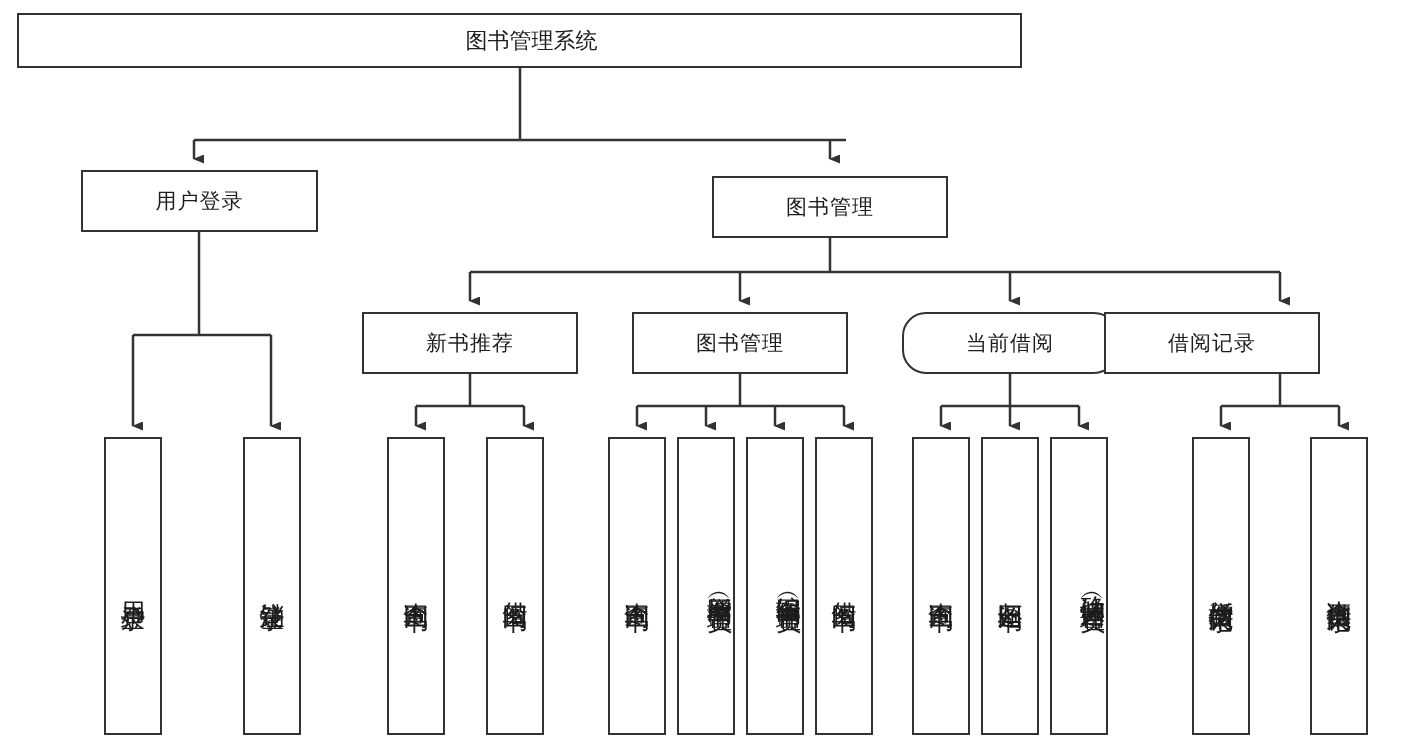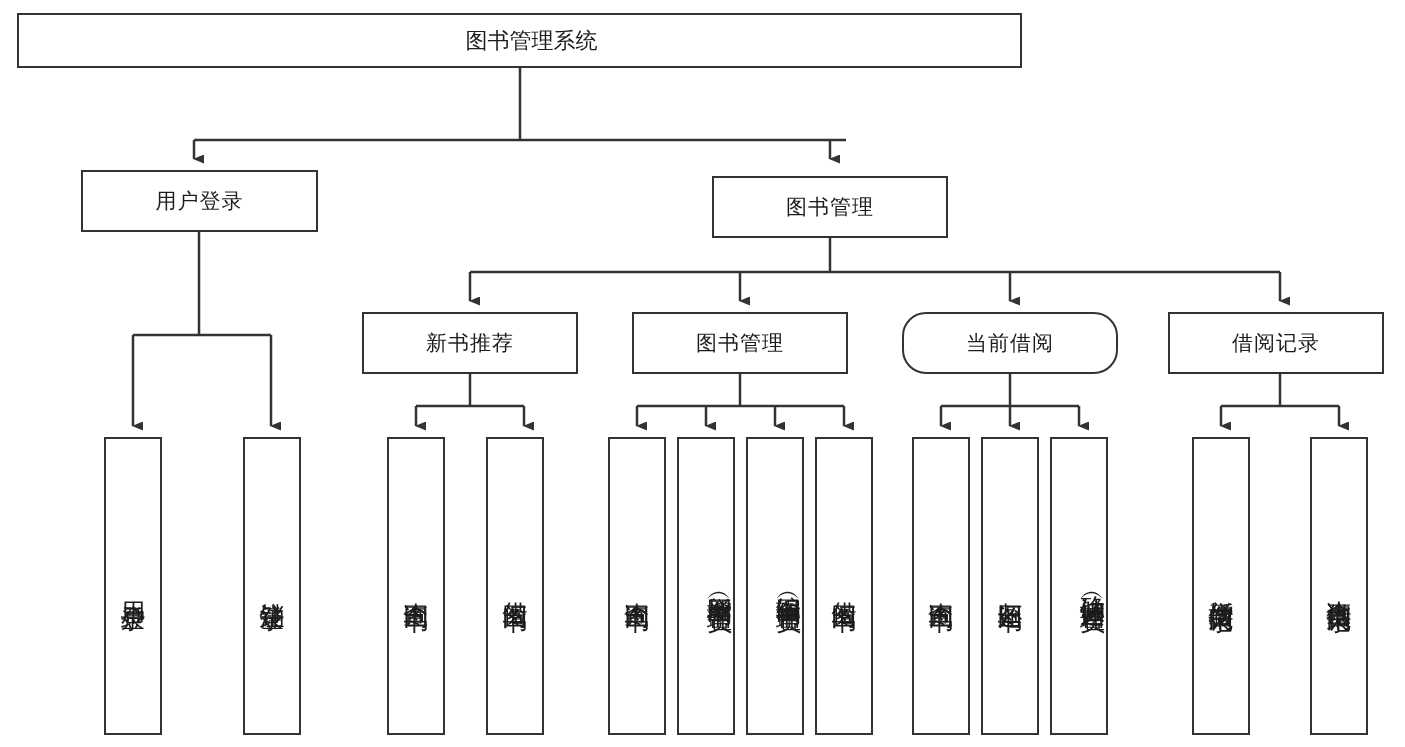--- a/index.html
+++ b/index.html
@@ -132,21 +132,21 @@
 
   <div class="node h" style="left:362px;top:312px;width:216px;height:62px;">
     <span>新书推荐</span>
   </div>
   <div class="node h" style="left:632px;top:312px;width:216px;height:62px;">
     <span>图书管理</span>
   </div>
   <div class="node h" style="left:902px;top:312px;width:216px;height:62px;border-radius:24px;">
     <span>当前借阅</span>
   </div>
-  <div class="node h" style="left:1168px;top:312px;width:216px;height:62px;">
+  <div class="node h" style="left:1104px;top:312px;width:216px;height:62px;">
     <span>借阅记录</span>
   </div>
 
   <div class="node v" style="left:104px;top:437px;width:58px;height:298px;">
     <span>用户登录</span>
   </div>
   <div class="node v" style="left:243px;top:437px;width:58px;height:298px;">
     <span>注销登录</span>
   </div>
 

